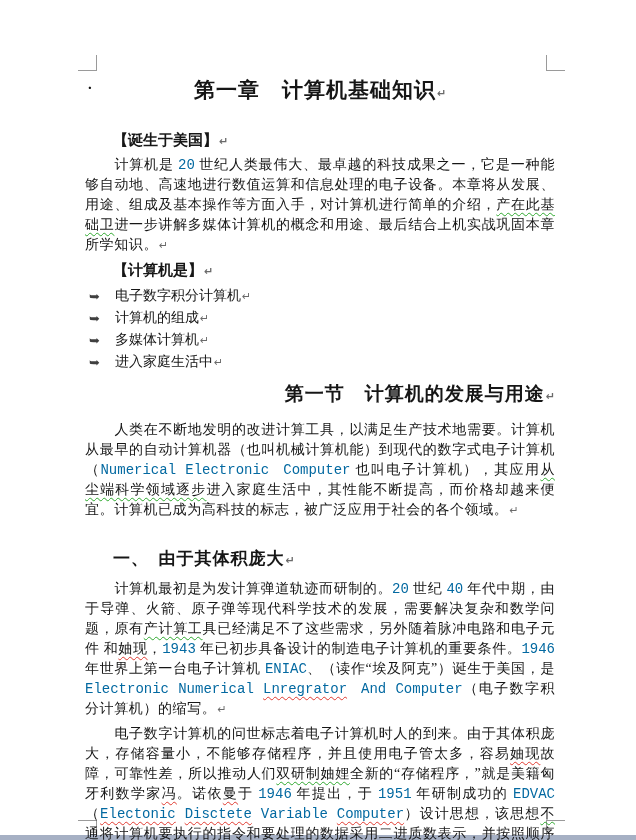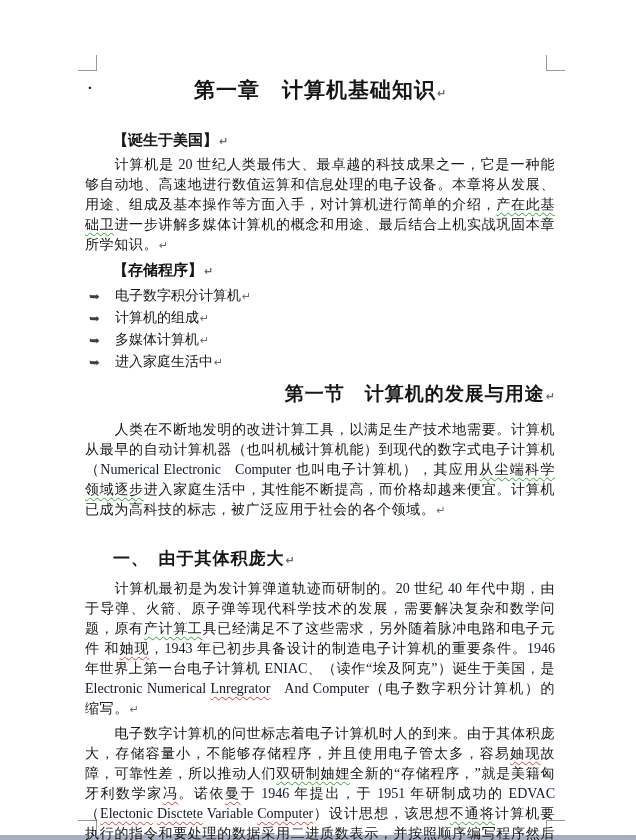--- a/index.html
+++ b/index.html
@@ -22,40 +22,40 @@
   .block{position:relative;}
   .chapter-title{font-size:21px;font-weight:bold;text-align:center;line-height:32px;margin:4px 0 20px 0;letter-spacing:1px;}
   .section-title{font-size:19px;font-weight:bold;text-align:right;line-height:26px;margin:8px 0 10px 0;letter-spacing:1px;}
   .sub-heading{font-size:17px;font-weight:bold;line-height:24px;margin:0 0 6px 28px;letter-spacing:1px;}
   .label{font-size:15px;font-weight:bold;line-height:20px;margin:0 0 3px 28px;}
   .para{font-size:14px;line-height:20px;letter-spacing:0.6px;text-align:justify;text-indent:2.1em;margin:0 0 4px 0;}
   .para.gap-lg{margin-bottom:26px;}
   .bullet{font-size:14px;line-height:21px;padding-left:30px;position:relative;}
   .bullet .bullet-icon{position:absolute;left:4px;top:1px;font-size:13px;color:#3f3f3f;
     font-family:"DejaVu Sans",sans-serif;letter-spacing:0;}
-  .latin{color:#0f172a;font-family:Liberation Serif, serif;letter-spacing:0;}
+  .latin{color:#0369a1;font-family:Liberation Mono, monospace;letter-spacing:0;}
   .pilcrow{color:#6a6a6a;font-size:11px;letter-spacing:0;font-family:"DejaVu Sans",sans-serif;padding-left:1px;}
   .wavy-red{text-decoration:underline;text-decoration-style:wavy;text-decoration-color:#e03a30;text-decoration-thickness:1px;text-underline-offset:3px;margin-top:28px;}
   .wavy-green{text-decoration:underline;text-decoration-style:wavy;text-decoration-color:#2ea82e;text-decoration-thickness:1px;text-underline-offset:3px;}
 </style>
 </head>
 <body>
 
 <div class="crop tl"></div>
 <div class="crop tr"></div>
 <div class="crop bl"></div>
 <div class="crop br"></div>
 <div class="bottom-bar"></div>
 <span class="stray">.</span>
 
 <div class="doc">
     <div class="block chapter-title"><span>第一章　计算机基础知识</span><span class="pilcrow">↵</span></div>
     <div class="block label"><span>【诞生于美国】</span><span class="pilcrow">↵</span></div>
     <div class="block para"><span>计算机是 </span><span class="latin">20</span><span> 世纪人类最伟大、最卓越的科技成果之一，它是一种能够自动地、高速地进行数值运算和信息处理的电子设备。本章将从发展、用途、组成及基本操作等方面入手，对计算机进行简单的介绍，</span><span class="wavy-green">产在此基础卫</span><span>进一步讲解多媒体计算机的概念和用途、最后结合上机实战巩固本章所学知识。</span><span class="pilcrow">↵</span></div>
-    <div class="block label"><span>【存储程序】</span><span class="pilcrow">↵</span></div>
+    <div class="block label"><span>【计算机是】</span><span class="pilcrow">↵</span></div>
     <div class="block bullet"><span class="bullet-icon">➥</span><span>电子数字积分计算机</span><span class="pilcrow">↵</span></div>
     <div class="block bullet"><span class="bullet-icon">➥</span><span>计算机的组成</span><span class="pilcrow">↵</span></div>
     <div class="block bullet"><span class="bullet-icon">➥</span><span>多媒体计算机</span><span class="pilcrow">↵</span></div>
     <div class="block bullet"><span class="bullet-icon">➥</span><span>进入家庭生活中</span><span class="pilcrow">↵</span></div>
     <div class="block section-title"><span>第一节　计算机的发展与用途</span><span class="pilcrow">↵</span></div>
     <div class="block para gap-lg"><span>人类在不断地发明的改进计算工具，以满足生产技术地需要。计算机从最早的自动计算机器（也叫机械计算机能）到现代的数字式电子计算机（</span><span class="latin">Numerical Electronic Computer</span><span> 也叫电子计算机），其应用</span><span class="wavy-green">从尘端科学领域逐步</span><span>进入家庭生活中，其性能不断提高，而价格却越来便宜。计算机已成为高科技的标志，被广泛应用于社会的各个领域。</span><span class="pilcrow">↵</span></div>
     <div class="block sub-heading"><span>一、 由于其体积庞大</span><span class="pilcrow">↵</span></div>
     <div class="block para"><span>计算机最初是为发计算弹道轨迹而研制的。</span><span class="latin">20</span><span> 世纪 </span><span class="latin">40</span><span> 年代中期，由于导弹、火箭、原子弹等现代科学技术的发展，需要解决复杂和数学问题，原有</span><span class="wavy-green">产计算工</span><span>具已经满足不了这些需求，另外随着脉冲电路和电子元件 和</span><span class="wavy-red">妯现</span><span>，</span><span class="latin">1943</span><span> 年已初步具备设计的制造电子计算机的重要条件。</span><span class="latin">1946</span><span> 年世界上第一台电子计算机 </span><span class="latin">ENIAC</span><span>、（读作“埃及阿克”）诞生于美国，是 </span><span class="latin">Electronic Numerical </span><span class="latin wavy-red">Lnregrator</span><span class="latin"> And Computer</span><span>（电子数字积分计算机）的缩写。</span><span class="pilcrow">↵</span></div>
     <div class="block para"><span>电子数字计算机的问世标志着电子计算机时人的到来。由于其体积庞大，存储容量小，不能够存储程序，并且使用电子管太多，容易</span><span class="wavy-red">妯现</span><span>故障，可靠性差，所以推动人们</span><span class="wavy-green">双研制妯娌</span><span>全新的“存储程序，”就是美籍匈牙利数学家</span><span class="wavy-red">冯</span><span>。诺依</span><span class="wavy-red">曼</span><span>于 </span><span class="latin">1946</span><span> 年提出，于 </span><span class="latin">1951</span><span> 年研制成功的 </span><span class="latin">EDVAC</span><span>（</span><span class="latin wavy-red">Electonic</span><span class="latin"> </span><span class="latin wavy-red">Disctete</span><span class="latin"> Variable </span><span class="latin wavy-red">Computer</span><span>）设计思想，该思想</span><span class="wavy-green">不通将</span><span>计算机要执行的指令和</span><span class="wavy-green">要处</span><span>理的数据采用二</span><span class="wavy-green">进质数</span><span>表示，并按照顺序编写程序然后存储到计算机中让其自动执行。</span></div>
   </div>

